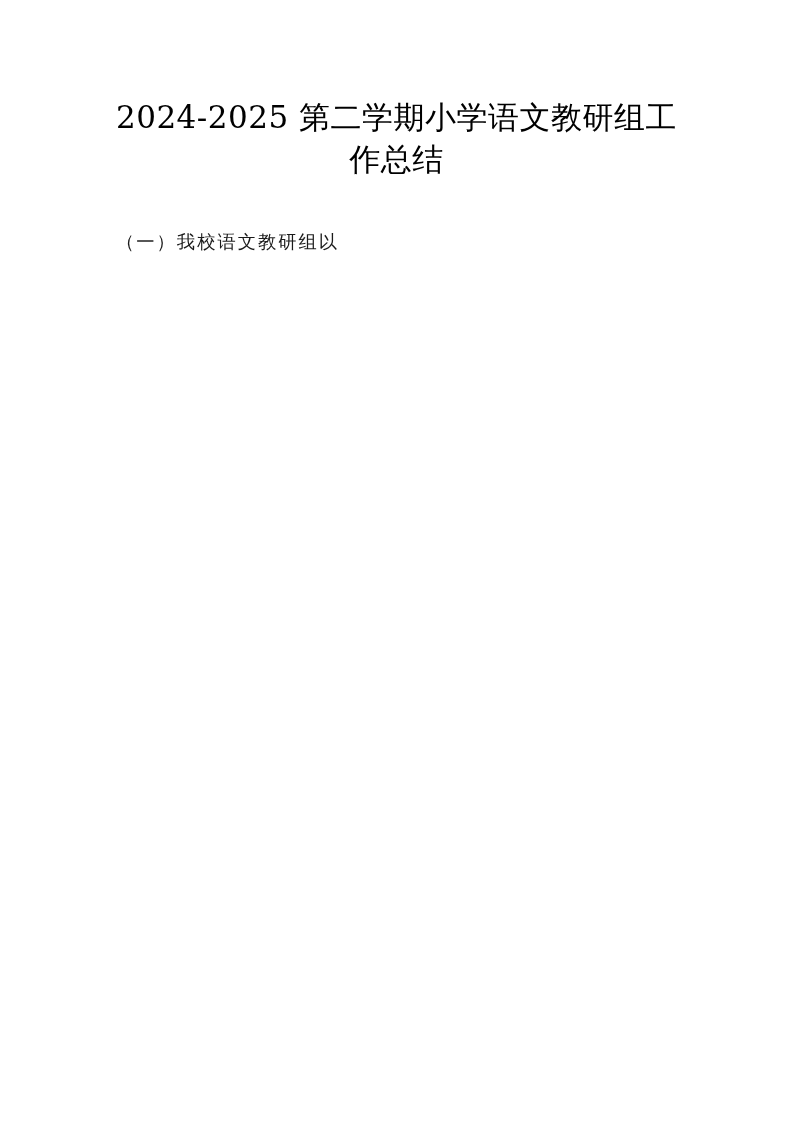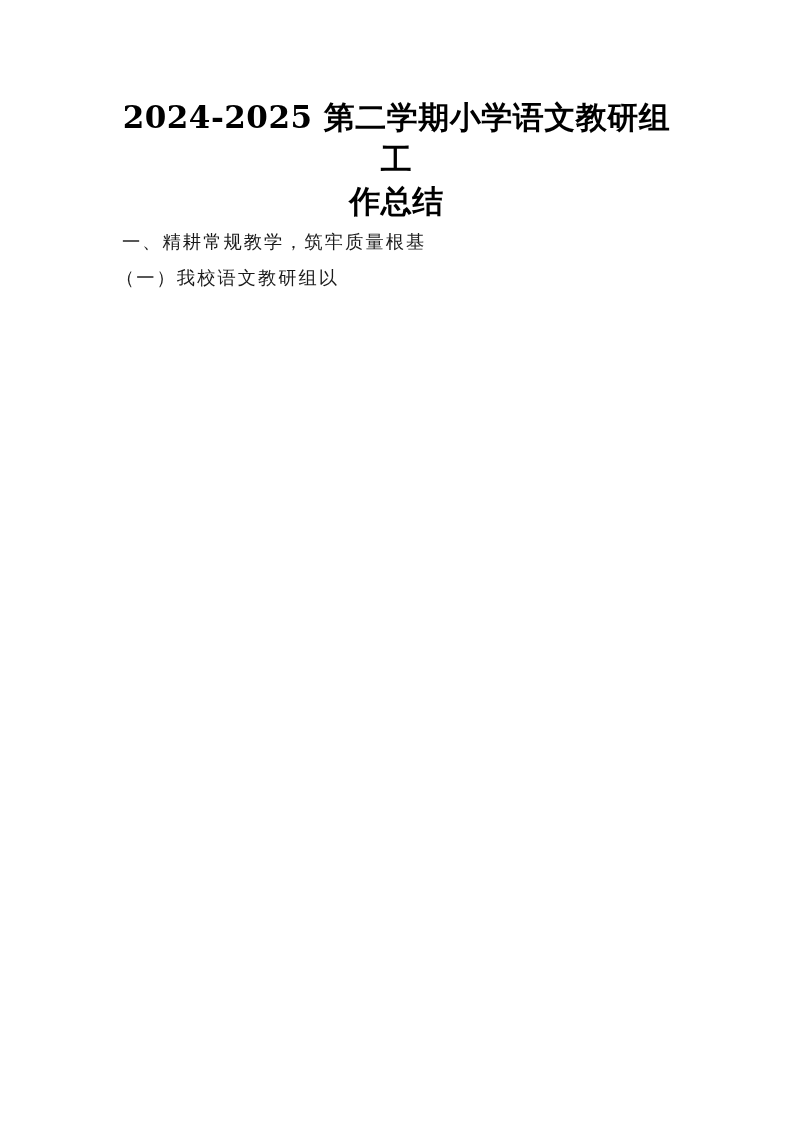--- a/index.html
+++ b/index.html
@@ -23,21 +23,21 @@
     background: #ffffff;
   }
   .title {
     position: absolute;
     left: 110px;
     top: 96px;
     width: 573px;
     text-align: center;
     font-size: 31px;
     line-height: 42px;
-    font-weight: bold;
+    font-weight: normal;
     margin: 0;
     letter-spacing: 0.5px;
     color: #000;
   }
   .content {
     position: absolute;
     left: 122px;
     top: 224px;
     width: 552px;
     font-size: 18.3px;
@@ -64,16 +64,15 @@
 </head>
 <body>
 
 <div class="page">
   <h1 class="title">
     <span>2024-2025 第二学期小学语文教研组工</span><br>
     <span>作总结</span>
   </h1>
 
   <div class="content">
-    <p class="heading">一、精耕常规教学，筑牢质量根基</p>
     <p class="subheading">（一）我校语文教研组以</p>
   </div>
 </div>
 
 </body></html>

